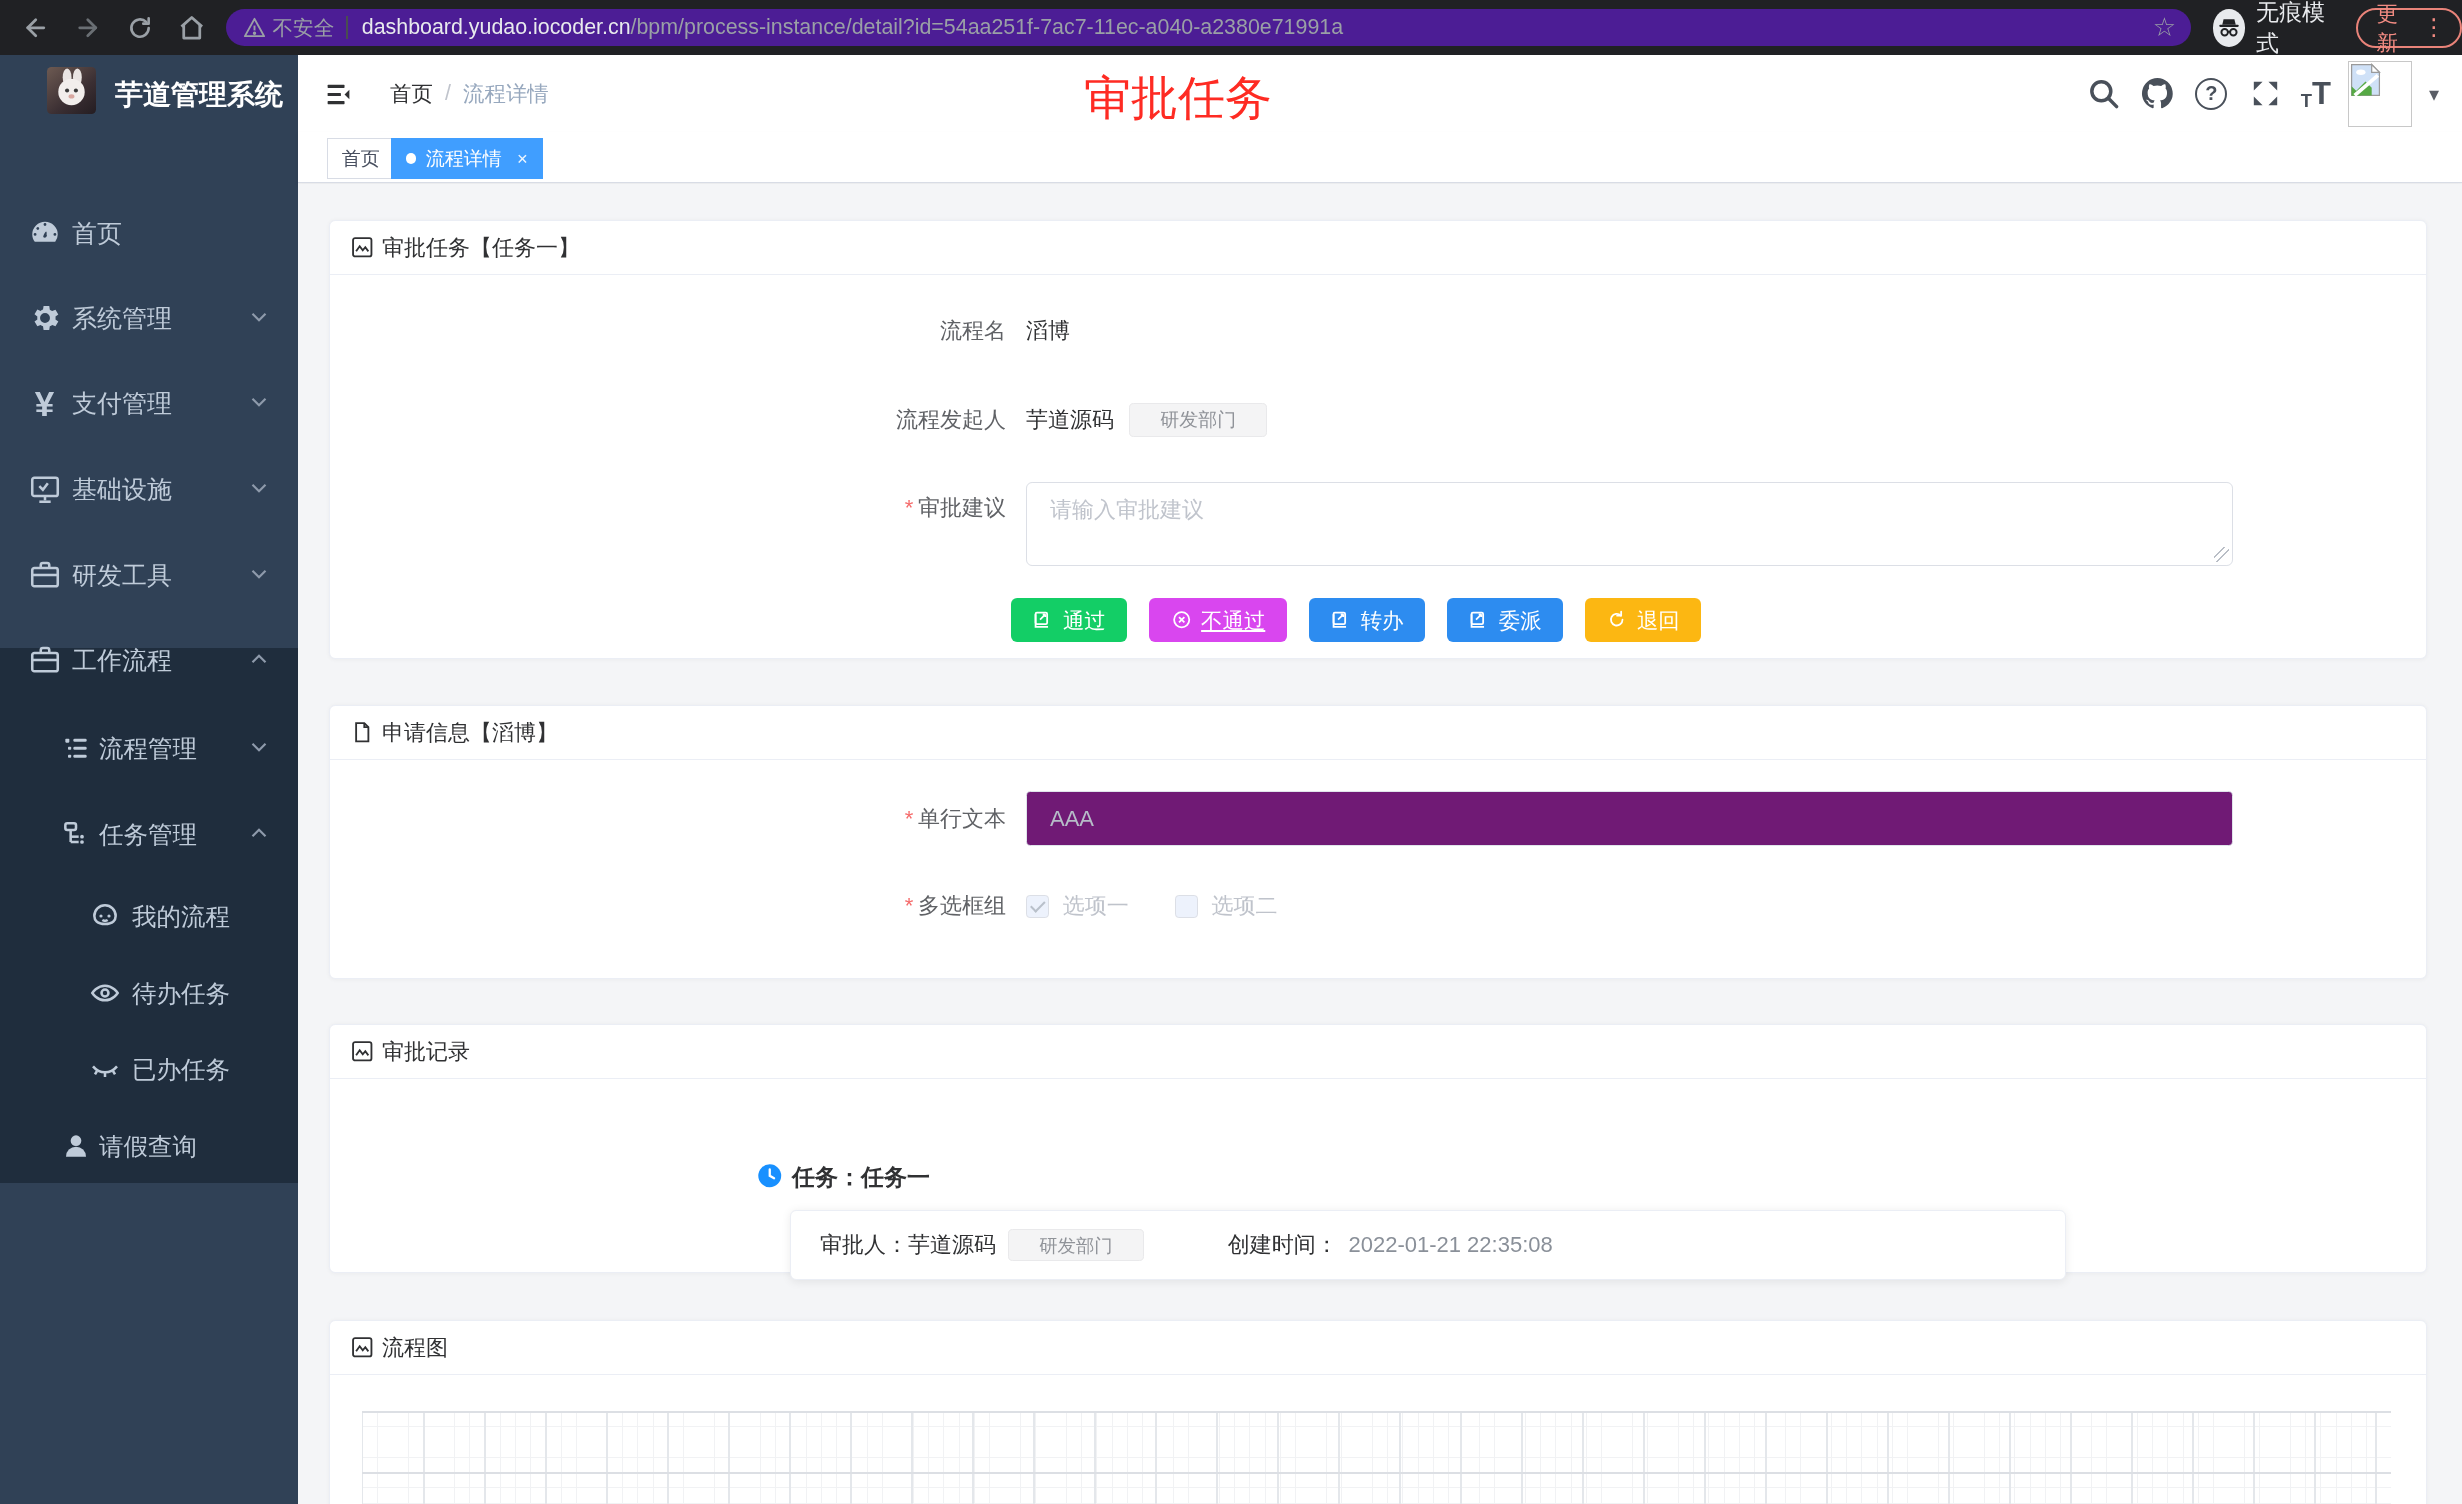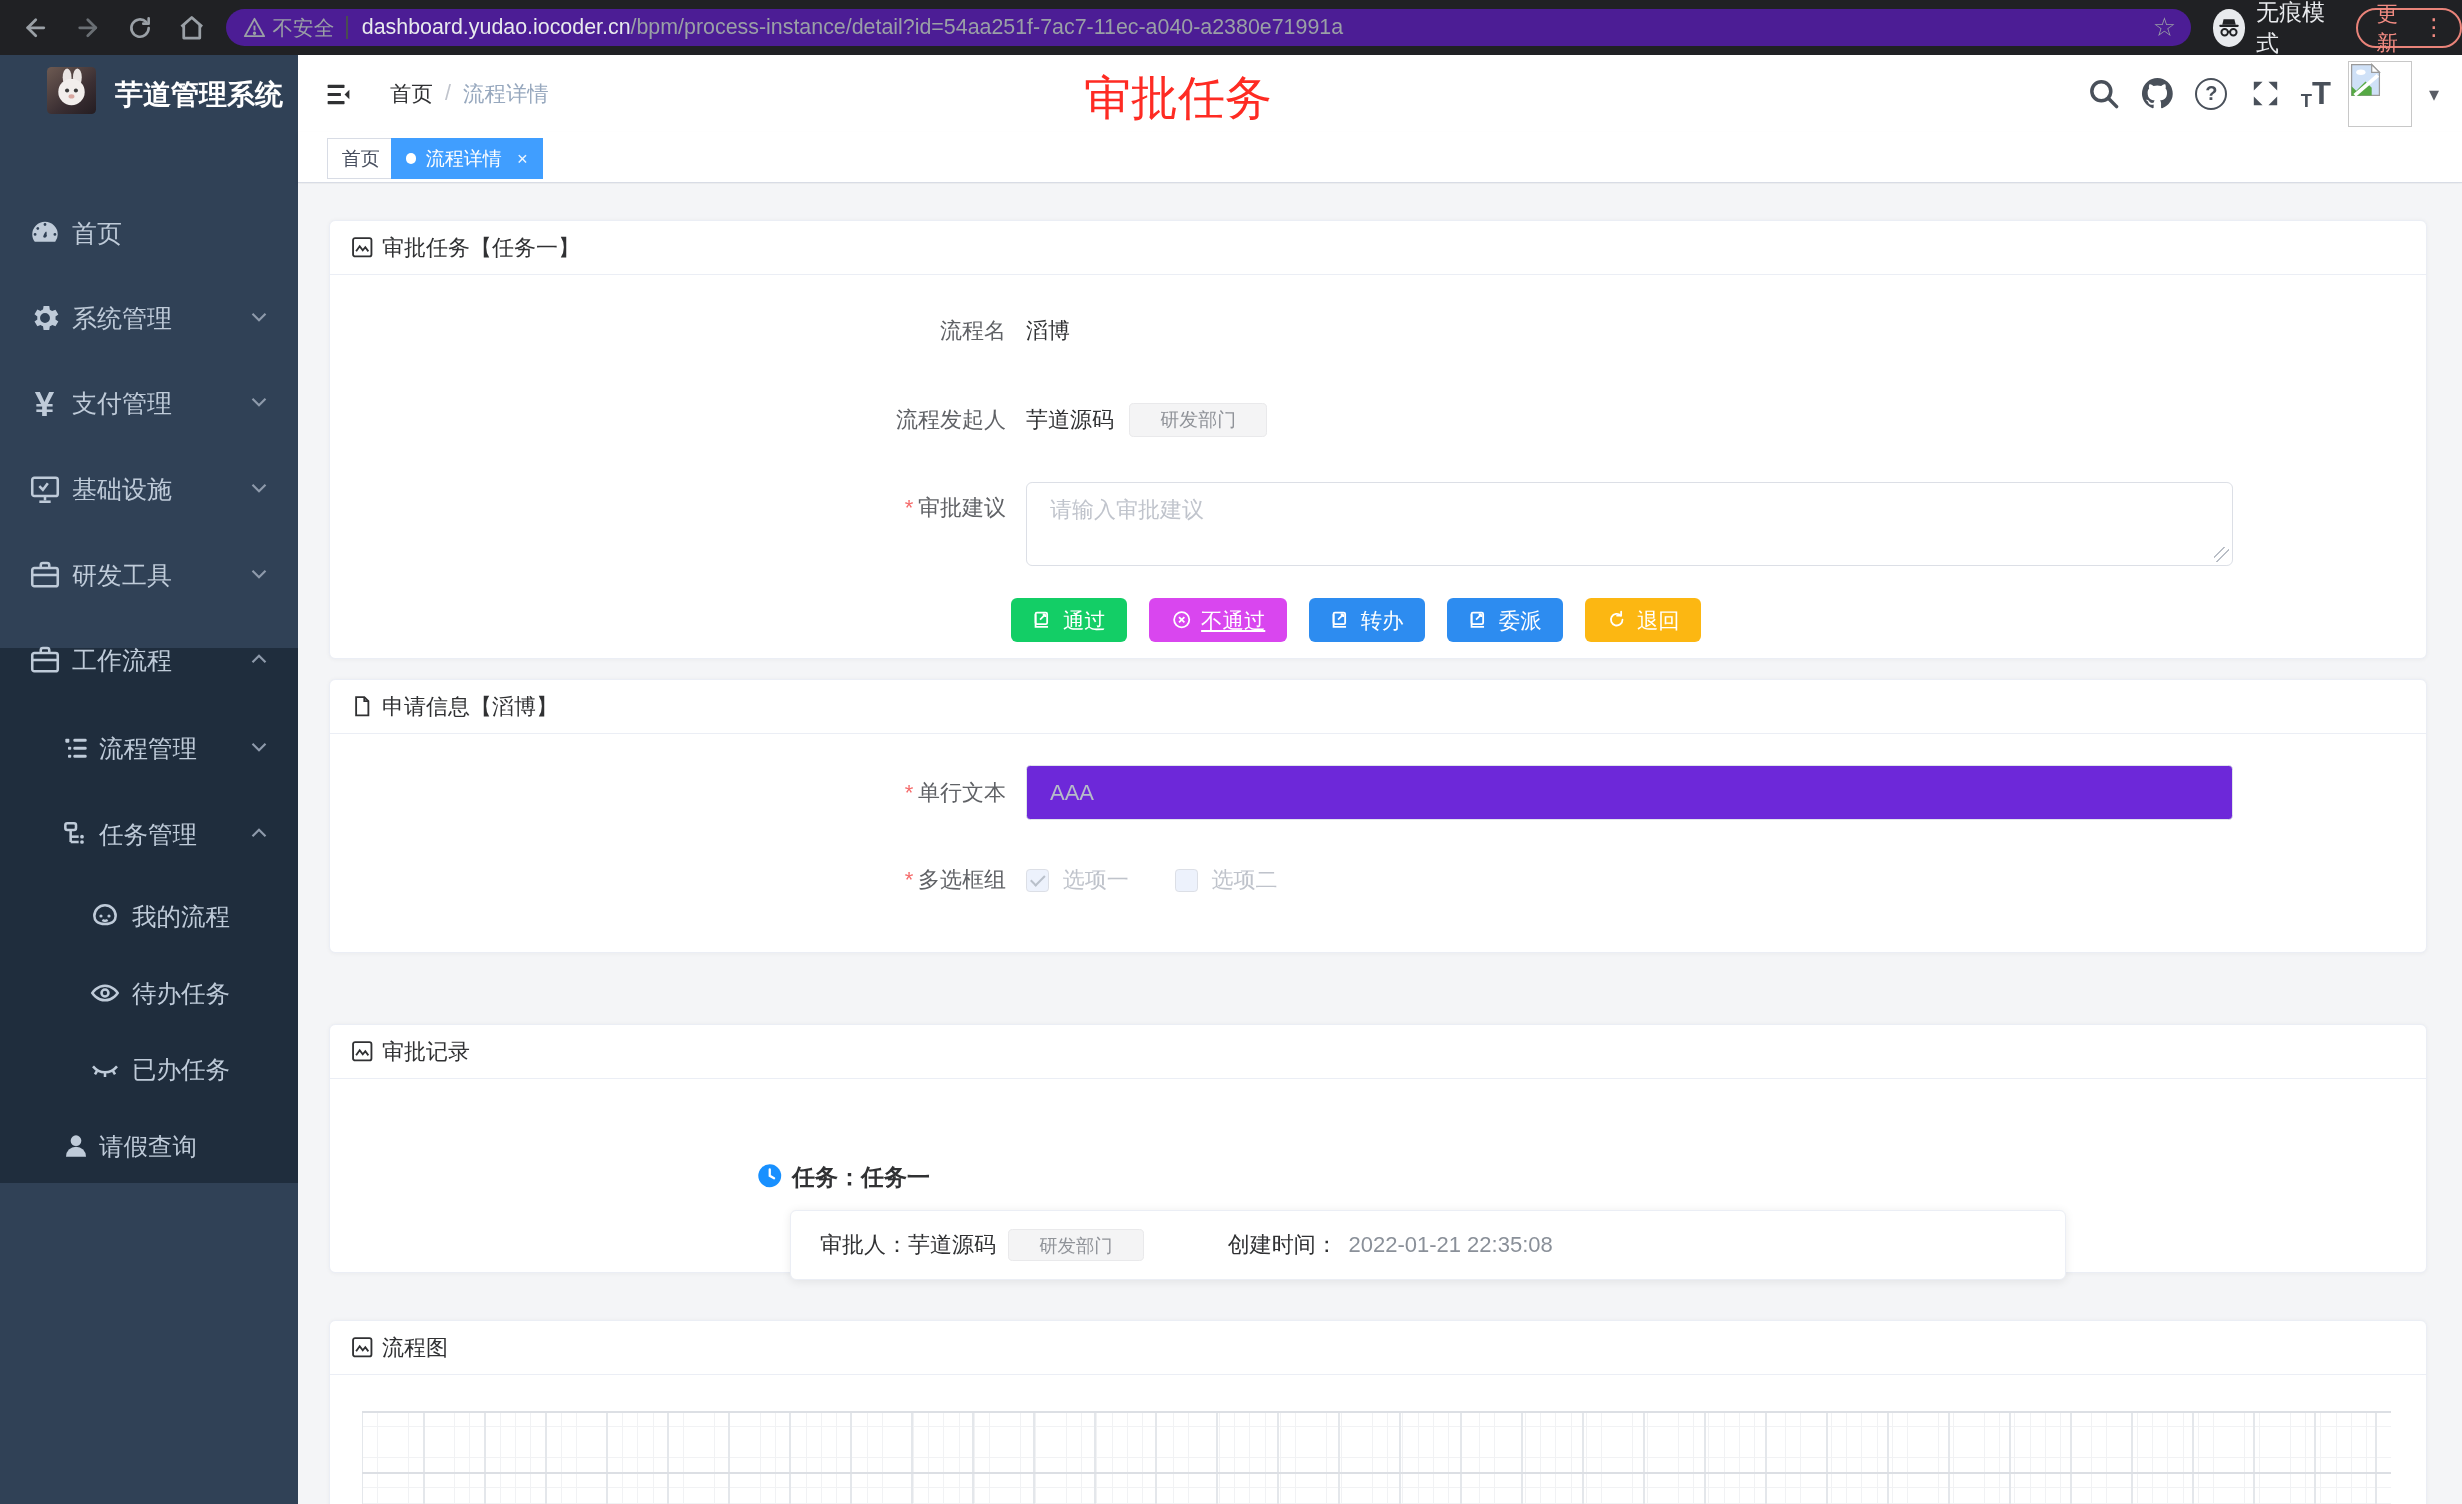--- a/index.html
+++ b/index.html
@@ -86,21 +86,21 @@
 
   .btn-row { display:flex; gap:22px; margin-left:681px; }
   .btn { display:flex; align-items:center; justify-content:center; gap:9.2px; height:44px; padding:0 21.4px; border:none; border-radius:6.1px; color:#fff; font-size:21.4px; font-family:inherit; cursor:pointer; white-space:nowrap; }
   .btn svg { flex:0 0 auto; }
   .btn.approve { background:#13ce66; }
   .btn.reject  { background:#d946ef;text-decoration:underline; }
   .btn.transfer{ background:#2d8cf0; }
   .btn.delegate{ background:#2d8cf0; }
   .btn.back    { background:#fcb712; }
 
-  .dis-input { margin-left:20px; width:1207px; height:55px; background:#6d28d9; border:1.5px solid #e0e4eb; border-radius:4.6px; color:#b6bcc8; font-size:22px; padding:0 23px; font-family:inherit; }
+  .dis-input { margin-left:20px; width:1207px; height:55px; background:#701a75; border:1.5px solid #e0e4eb; border-radius:4.6px; color:#b6bcc8; font-size:22px; padding:0 23px; font-family:inherit; }
   .cbx-group { margin-left:20px; display:flex; gap:46px; }
   .cbx { display:flex; align-items:center; gap:13.8px; }
   .cbx .box { width:23px; height:23px; border-radius:3.8px; border:1.5px solid #dcdfe6; background:#edf2fc; position:relative; }
   .cbx .box.checked::after { content:""; position:absolute; left:6.9px; top:2.3px; width:6.1px; height:11.5px; border:solid #b9c0ca; border-width:0 2.3px 2.3px 0; transform:rotate(45deg); }
   .cbx .clb { font-size:22px; color:#bfc3cb; }
 
   .tl-dot { position:absolute; left:426px; top:83px; width:27.5px; height:27.5px; }
   .tl-title { position:absolute; left:462px; top:83px; font-size:23px; font-weight:700; color:#303133; }
   .tl-card { position:absolute; left:460px; top:131px; width:1276px; height:70px; background:#fff; border:1.5px solid #ebeef5; border-radius:6.1px; box-shadow:0 1.5px 9.2px rgba(0,0,0,.08); display:flex; align-items:center; padding:0 29px; font-size:22px; color:#303133; }
   .tl-card .gap { width:84px; }
@@ -480,21 +480,21 @@
             <svg width="21.4" height="21.4" viewBox="0 0 24 24" fill="none" stroke="#fff" stroke-width="2" stroke-linecap="round">
                 <path d="M18.5 12a6.5 6.5 0 1 1-1.9-4.6"></path>
                 <path d="M17 3v4.5h-4.5" stroke-linejoin="round"></path>
               </svg>
             <span>退回</span>
           </button>
         </div>
       </div>
     </section>
 
-    <section class="card" style="top:495px;height:274px">
+    <section class="card" style="top:521px;height:274px">
       <div class="card-hd">
         <svg width="24.5" height="24.5" viewBox="0 0 24 24" fill="none" stroke="#303133" stroke-width="1.8">
             <path d="M6 3h8l4 4v14H6z"></path>
             <path d="M14 3v4h4"></path>
           </svg>
         <span class="t">申请信息【滔博】</span>
       </div>
       <div style="padding-top:31px">
         <div class="form-row" style="height:55px;margin-bottom:37px">
           <span class="flabel req">单行文本</span>

